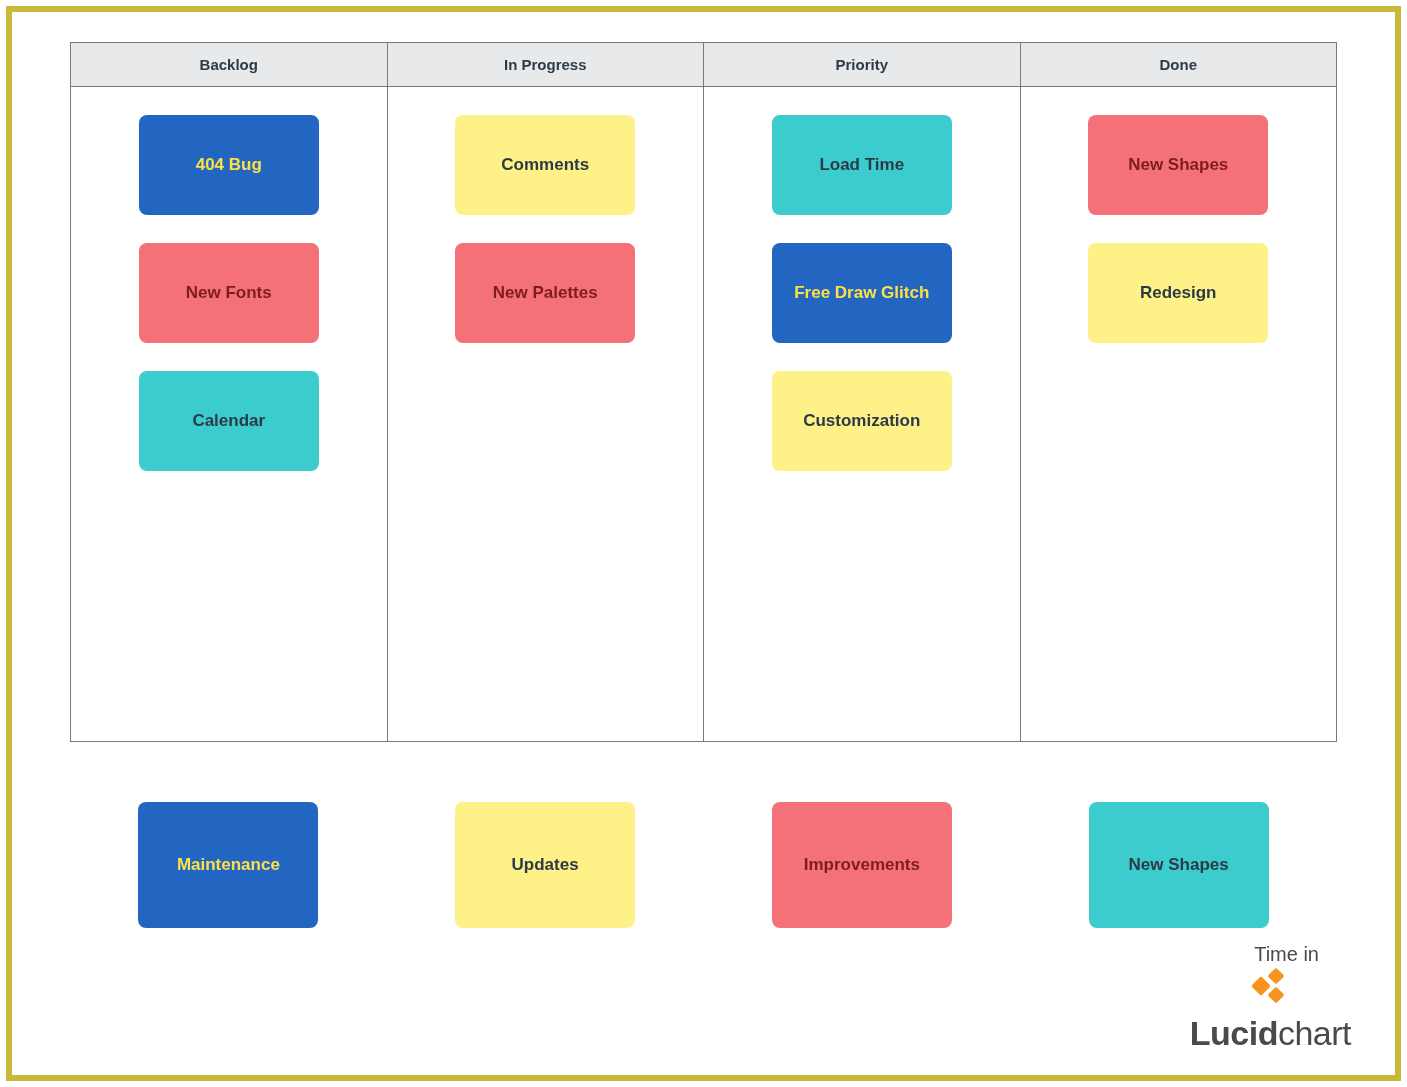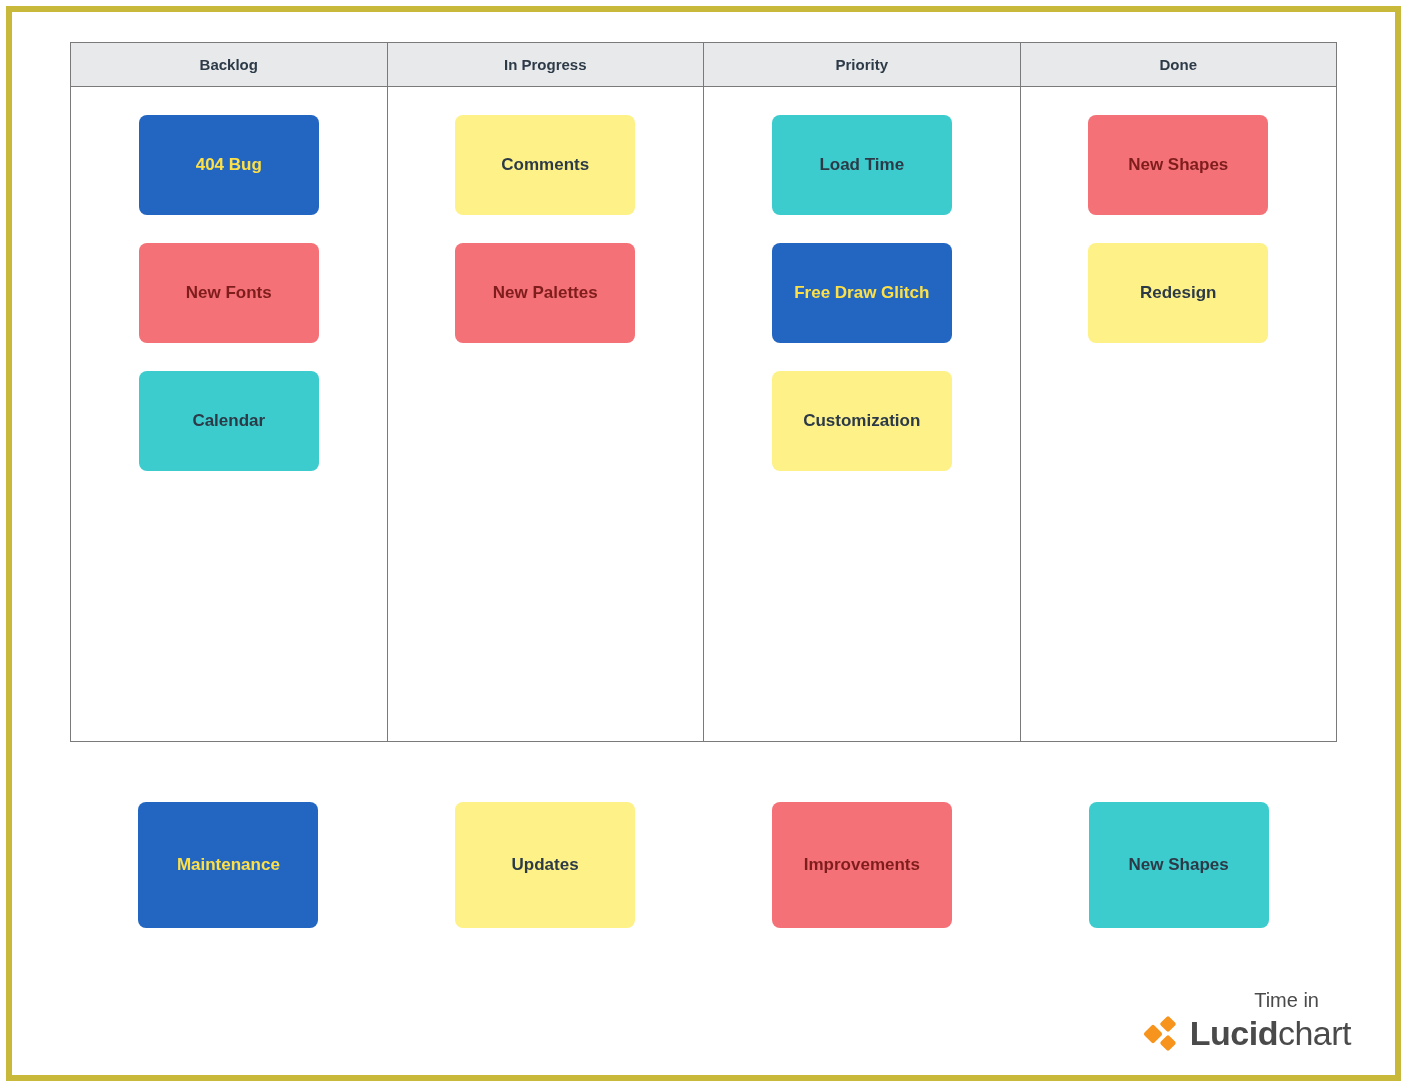--- a/index.html
+++ b/index.html
@@ -105,20 +105,21 @@
   .branding .made {
     font-size: 20px;
     margin-bottom: 2px;
     padding-right: 32px;
   }
   .branding .logo {
     display: flex;
     align-items: center;
     justify-content: flex-end;
     gap: 10px;
+    flex-direction: column;
   }
   .branding .logotext {
     font-size: 34px;
     font-weight: 400;
     color: #4a4a4a;
     letter-spacing: -0.5px;
   }
   .branding .logotext b { font-weight: 700; }
   .logo-mark {
     width: 36px; height: 36px;

